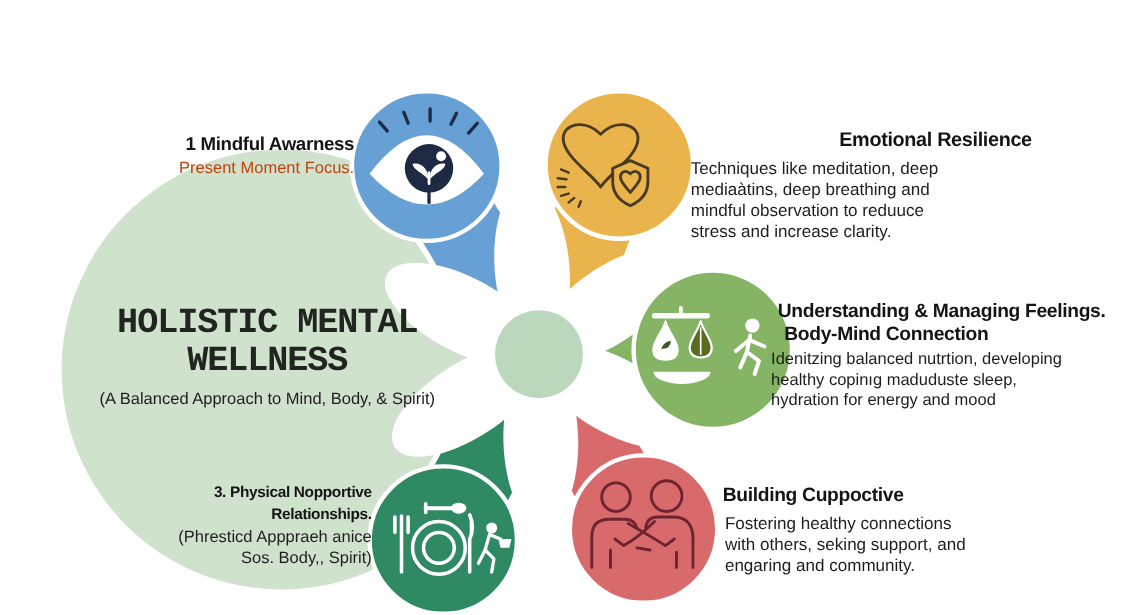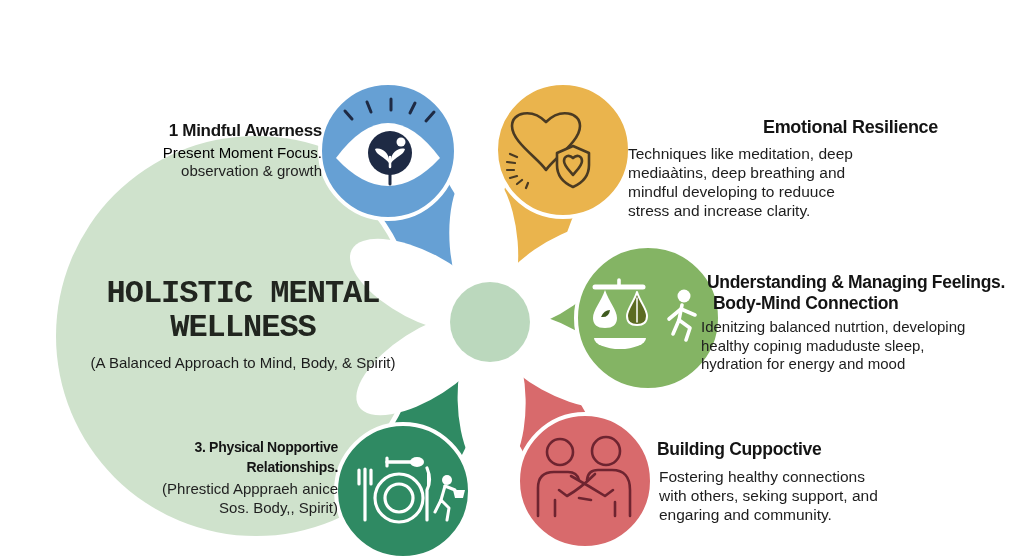--- a/index.html
+++ b/index.html
@@ -7,21 +7,21 @@
     position:relative;width:1024px;height:559px;overflow:hidden;background:#ffffff;
     font-family:"Liberation Sans",sans-serif;
     margin-top:40px;
   }
   svg.scene{position:absolute;left:0;top:0;}
   .txt{position:absolute;color:#1a1a1a;}
   .ln{white-space:nowrap;}
   
   .mindful{left:58px;top:81px;width:264px;text-align:right;}
   .mindful .hd{font-size:17px;font-weight:700;line-height:20px;letter-spacing:-0.3px;color:#141414;}
-  .mindful .bd{font-size:15px;line-height:18px;color:#000000;margin-top:3px;}
+  .mindful .bd{font-size:15px;line-height:18px;color:#c2410c;margin-top:3px;}
   .mindful .bd2{font-size:15px;line-height:18px;color:#1f1f1f;}
   .title-block{left:62px;top:237px;width:362px;text-align:center;}
   .big-title{font-size:32px;font-weight:700;line-height:34px;letter-spacing:-1px;color:#21251f;font-family:Liberation Mono, monospace;}
   .subtitle{font-size:15px;margin-top:9px;color:#1c1c1c;}
   .physical{left:106px;top:397px;width:232px;}
   .ph-h{font-size:14px;font-weight:700;line-height:20px;text-align:right;letter-spacing:-0.3px;color:#141414;}
   .ph-s{font-size:15px;line-height:19px;text-align:right;color:#1f1f1f;}
   .ph-s.first{margin-top:2px;}
   
   .emotional{left:628px;top:77px;width:310px;}
@@ -132,41 +132,40 @@
         <path d="M8,-8 h12 l-2,8 h-8 Z" fill="#ffffff" stroke="none"></path>
         <path d="M0,-12 L-4,2"></path>
         <path d="M-4,2 L-10,14 M-4,2 L4,10 L2,22"></path>
       </g>
     </g>
   </svg>
 
   <div class="txt mindful">
     <div class="ln hd">1 Mindful Awarness</div>
     <div class="ln bd">Present Moment Focus.</div>
-    <div class="ln bd2">observation &amp; growth</div>
   </div>
 
   <div class="txt title-block">
     <div class="ln big-title">HOLISTIC MENTAL</div>
     <div class="ln big-title">WELLNESS</div>
     <div class="ln subtitle">(A Balanced Approach to Mind, Body, &amp; Spirit)</div>
   </div>
 
   <div class="txt physical">
     <div class="ln ph-h">3. Physical Nopportive</div>
     <div class="ln ph-h">Relationships.</div>
     <div class="ln ph-s first">(Phresticd Apppraeh anice</div>
     <div class="ln ph-s">Sos. Body,, Spirit)</div>
   </div>
 
   <div class="txt emotional">
     <div class="ln hd">Emotional Resilience</div>
     <div class="ln bd">Techniques like meditation, deep</div>
     <div class="ln bd">mediaàtins, deep breathing and</div>
-    <div class="ln bd">mindful developing to reduuce</div>
+    <div class="ln bd">mindful observation to reduuce</div>
     <div class="ln bd">stress and increase clarity.</div>
   </div>
 
   <div class="txt understanding">
     <div class="ln hd1">Understanding &amp; Managing Feelings.</div>
     <div class="ln hd2">Body-Mind Connection</div>
     <div class="ln bd first">Idenitzing balanced nutrtion, developing</div>
     <div class="ln bd">healthy copinıg maduduste sleep,</div>
     <div class="ln bd">hydration for energy and mood</div>
   </div>

